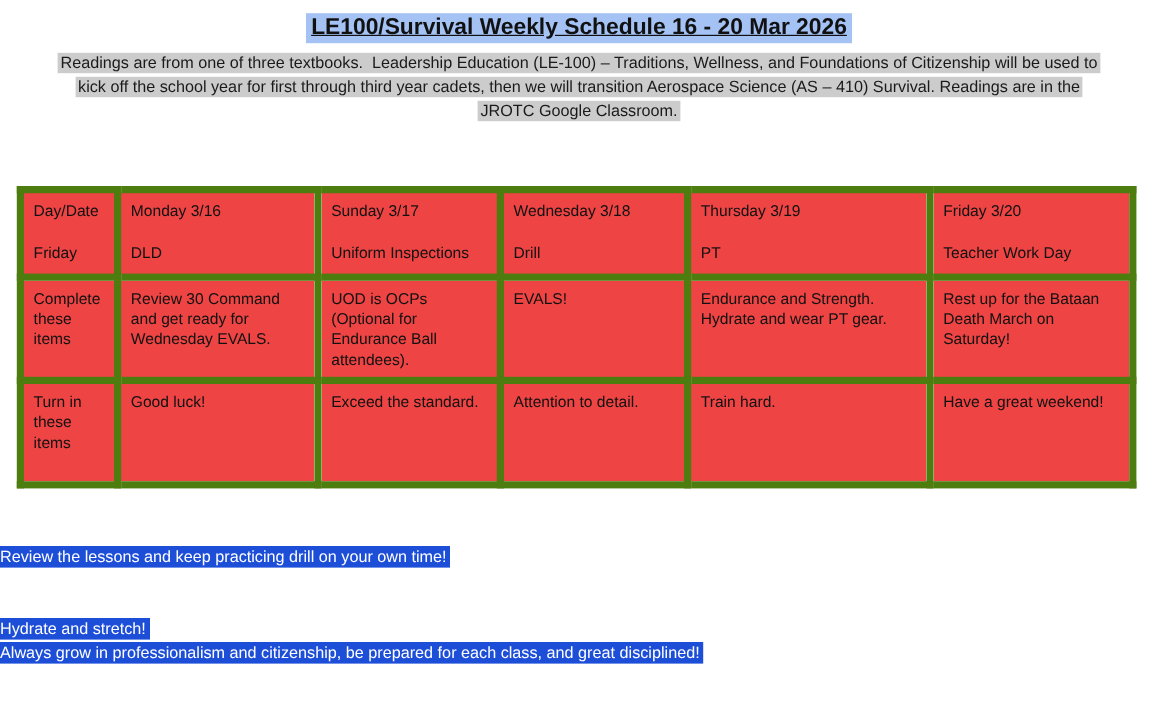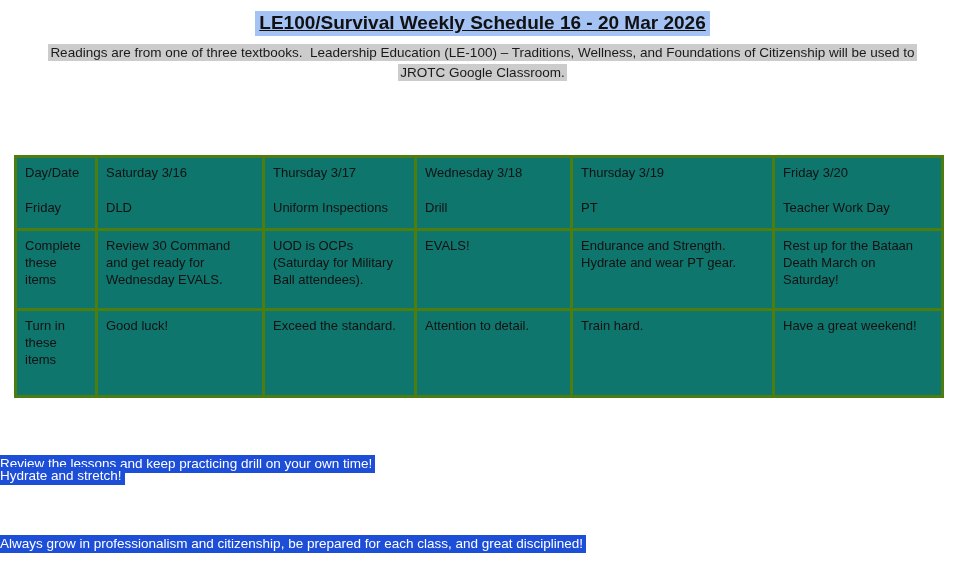--- a/index.html
+++ b/index.html
@@ -23,99 +23,100 @@
            font-size: 13.5px; line-height: 20px; }
   .intro .line { display: block; }
   .intro .line span { background: #cccccc; padding: 1px 2px; white-space: pre-wrap; }
 
   table.sched {
     position: absolute; top: 155px; left: 14px;
     border-collapse: collapse; table-layout: fixed;
     width: 927px;
   }
   table.sched td {
-    background: #0f766e;
-    border: 3px solid #4d7c0f;
+    background: #ef4444;
+    border: 6px solid #4d7c0f;
     vertical-align: top;
     padding: 6px 8px;
     font-size: 13px;
     line-height: 17px;
     color: #111;
     overflow: hidden;
   }
   tr.hdr td .cell-top { line-height: 17px; }
   tr.hdr td .cell-bottom { margin-top: 18px; line-height: 17px; }
   tr.hdr  { height: 73px; }
   tr.row2 { height: 80px; }
   tr.row3 { height: 87px; }
 
   .footer-line { position: absolute; left: 0; font-size: 13.5px; }
   .footer-line span {
     background: #1d4ed8;
     color: #ffffff;
     padding: 1px 3px 2px 0;
   }
   .fl-1 { top: 456px; }
-  .fl-2 { top: 468px; }
+  .fl-2 { top: 516px; }
   .fl-3 { top: 536px; }
 </style>
 </head>
 <body>
 
 <div class="page">
 
   <div class="title-wrap">
     <span>LE100/Survival Weekly Schedule 16 - 20 Mar 2026</span>
   </div>
 
   <div class="intro">
     <span class="line"><span>Readings are from one of three textbooks.  Leadership Education (LE-100) – Traditions, Wellness, and Foundations of Citizenship will be used to</span></span>
+    <span class="line"><span>kick off the school year for first through third year cadets, then we will transition Aerospace Science (AS – 410) Survival. Readings are in the</span></span>
     <span class="line"><span>JROTC Google Classroom.</span></span>
   </div>
 
   <table class="sched">
     <colgroup>
       <col style="width:81px">
         <col style="width:167px">
         <col style="width:152px">
       <col style="width:156px">
         <col style="width:202px">
         <col style="width:169px">
     </colgroup>
     <tbody>
         <tr class="hdr">
       <td>
         <div class="cell-top">Day/Date</div>
         <div class="cell-bottom">Friday</div>
       </td>
       <td>
-        <div class="cell-top">Saturday 3/16</div>
+        <div class="cell-top">Monday 3/16</div>
         <div class="cell-bottom">DLD</div>
       </td>
       <td>
-        <div class="cell-top">Thursday 3/17</div>
+        <div class="cell-top">Sunday 3/17</div>
         <div class="cell-bottom">Uniform Inspections</div>
       </td>
       <td>
         <div class="cell-top">Wednesday 3/18</div>
         <div class="cell-bottom">Drill</div>
       </td>
       <td>
         <div class="cell-top">Thursday 3/19</div>
         <div class="cell-bottom">PT</div>
       </td>
       <td>
         <div class="cell-top">Friday 3/20</div>
         <div class="cell-bottom">Teacher Work Day</div>
       </td>
     </tr>
     <tr class="row2">
       <td>Complete these items</td>
       <td>Review 30 Command and get ready for Wednesday EVALS.</td>
-      <td>UOD is OCPs (Saturday for Military Ball attendees).</td>
+      <td>UOD is OCPs (Optional for Endurance Ball attendees).</td>
       <td>EVALS!</td>
       <td>Endurance and Strength. Hydrate and wear PT gear.</td>
       <td>Rest up for the Bataan Death March on Saturday!</td>
     </tr>
     <tr class="row3">
       <td>Turn in these items</td>
       <td>Good luck!</td>
       <td>Exceed the standard.</td>
       <td>Attention to detail.</td>
       <td>Train hard.</td>

